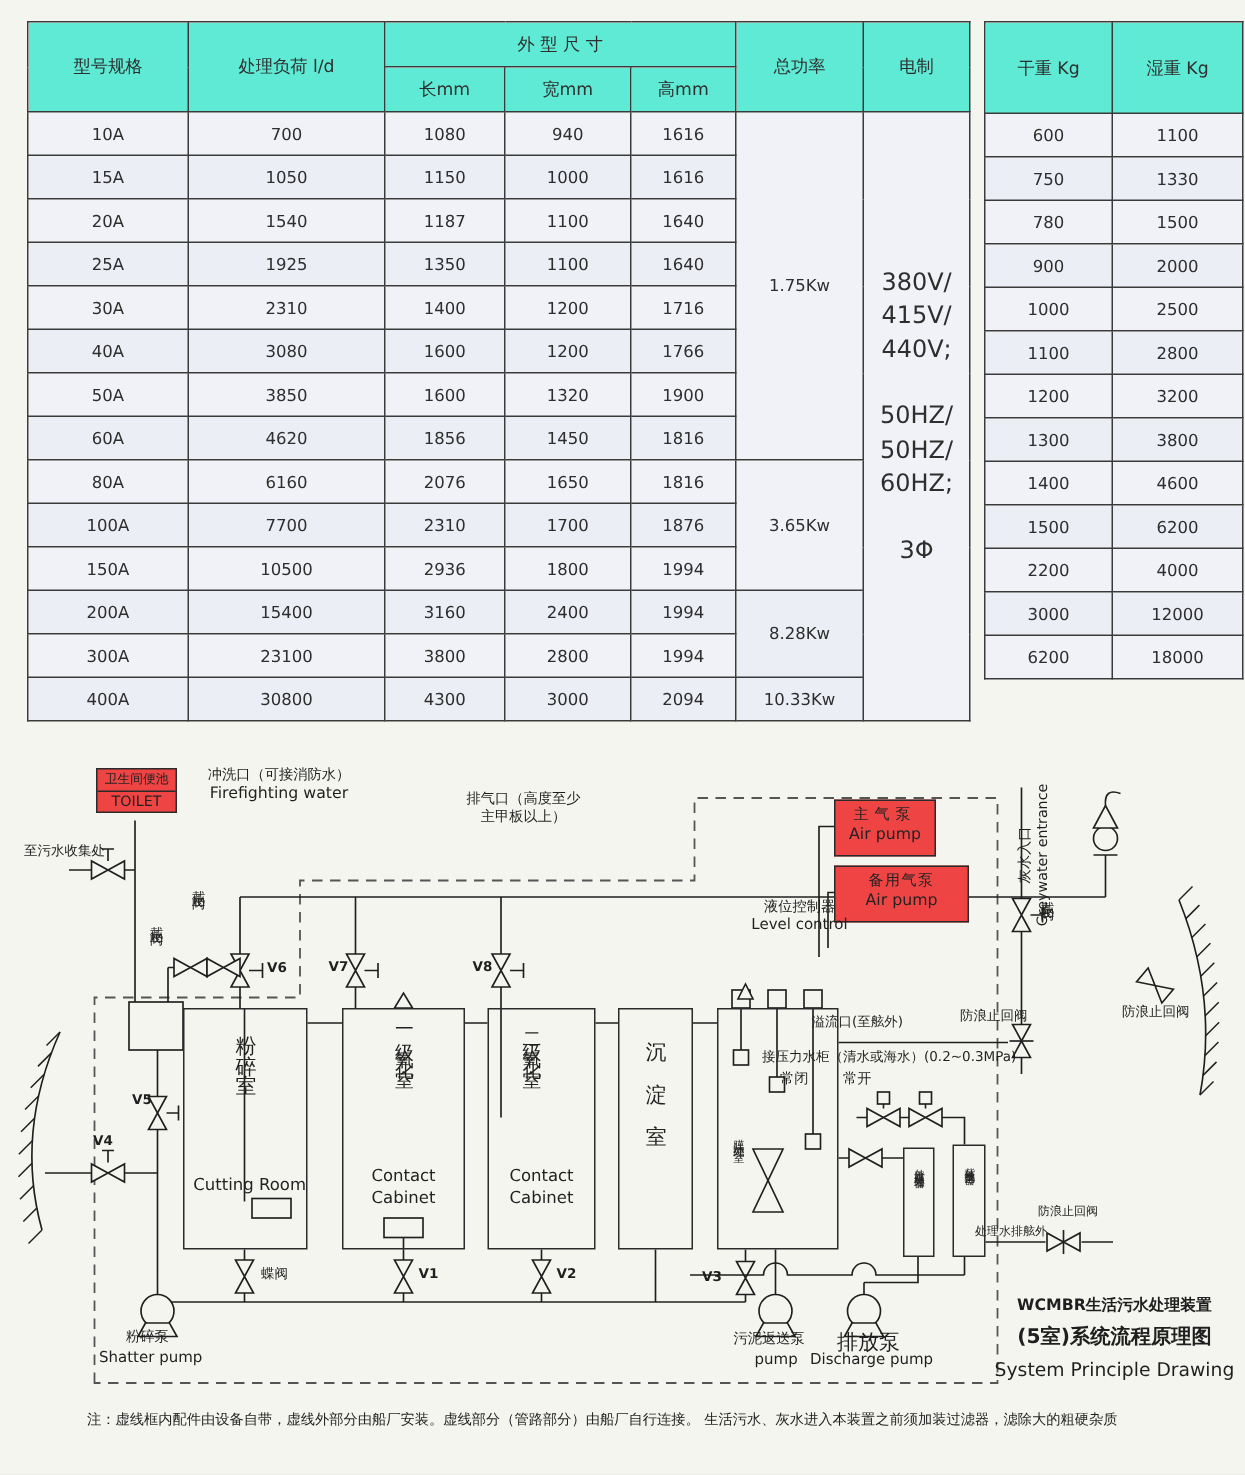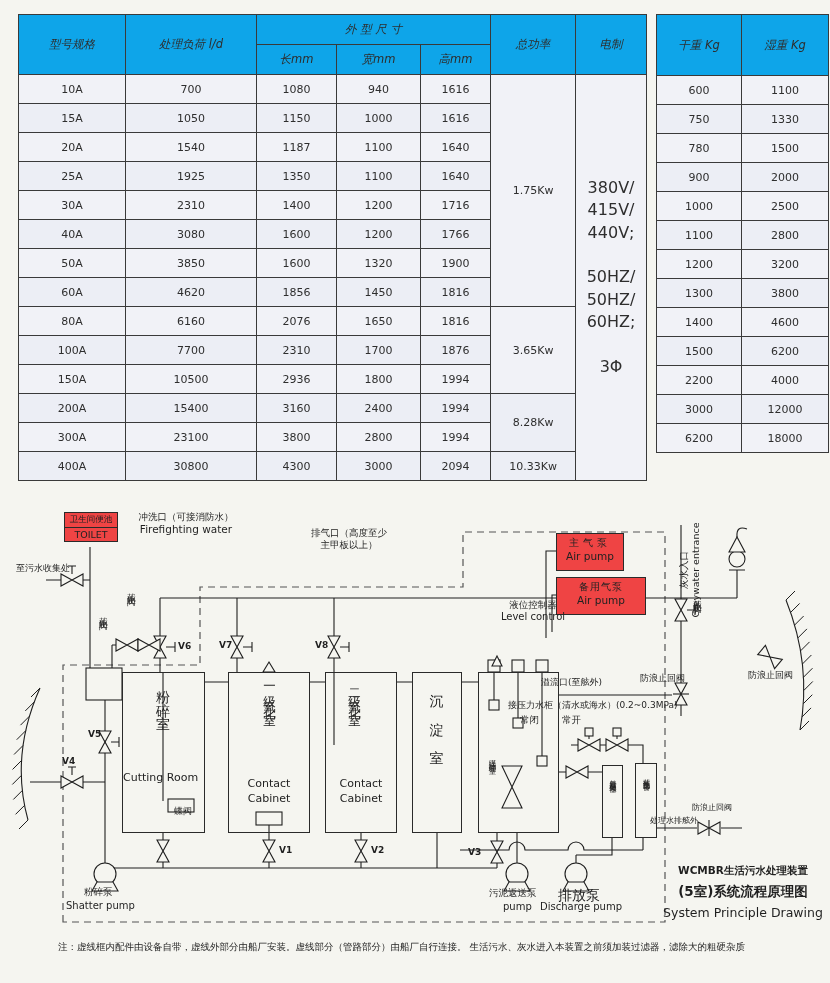--- a/index.html
+++ b/index.html
@@ -1,19 +1,19 @@
 <!DOCTYPE html>
 <html><head>
 <meta charset="utf-8">
 <style>
   html,body{margin:0;padding:0;background:#e9e9e3;font-family:"DejaVu Sans","Liberation Sans",sans-serif;}
   #page{position:relative;width:830px;height:983px;background:#f5f5f0;overflow:hidden;color:#222;}
   table{border-collapse:collapse;table-layout:fixed;position:absolute;background:#fbfbf8;}
   th,td{border:1px solid #3a3a3a;text-align:center;padding:0;font-weight:normal;color:#2e2e2e;overflow:hidden;}
-  thead th{background:#0ea5e9;font-size:11.5px;font-style:italic;}
+  thead th{background:#5eead4;font-size:11.5px;}
   tbody td{height:28px;font-size:11px;background:#f1f2f7;}
   tbody tr:nth-child(even) td{background:#ecEEf5;}
   td.electric{white-space:pre-line;line-height:1.4;font-size:16px;}
   #main-table thead tr{height:30px;}
   .lbl{position:absolute;color:#1f1f1f;line-height:1.25;white-space:nowrap;}
   .c{text-align:center;}
   .obox{position:absolute;border:1.2px solid #2a2a2a;background:#ef4444;text-align:center;box-sizing:border-box;}
   .tank{position:absolute;border:1.5px solid #2a2a2a;box-sizing:border-box;background:transparent;}
   .vtext{writing-mode:vertical-rl;text-orientation:upright;display:inline-block;}
   .vl{font-size:9px;font-weight:bold;}
@@ -417,21 +417,21 @@
   <div class="lbl" style="left:520px;top:714px;font-size:9.5px">常闭</div>
   <div class="lbl" style="left:562px;top:714px;font-size:9.5px">常开</div>
 
   <div class="lbl" style="left:640px;top:673px;font-size:9px">防浪止回阀</div>
   <div class="lbl" style="left:748px;top:670px;font-size:9px">防浪止回阀</div>
   <div class="lbl" style="left:692px;top:803px;font-size:8px">防浪止回阀</div>
   <div class="lbl" style="left:650px;top:816px;font-size:8px">处理水排舷外</div>
 
   <div class="tank" style="left:122px;top:672px;width:83px;height:161px">
     <span class="vtext" style="position:absolute;left:50%;transform:translateX(-50%);top:6px;font-size:14px;letter-spacing:13px">粉碎室</span>
-    <div style="position:absolute;bottom:48px;width:100%;text-align:left;font-size:11px">Cutting Room</div>
+    <div style="position:absolute;bottom:36px;width:100%;text-align:right;font-size:11px">Cutting Room</div>
   </div>
   <div class="tank" style="left:228px;top:672px;width:82px;height:161px">
     <span class="vtext" style="position:absolute;left:50%;transform:translateX(-50%);top:6px;font-size:12.5px;letter-spacing:6px">一级氧化室</span>
     <div style="position:absolute;bottom:26px;width:100%;text-align:center;font-size:11px;white-space:normal;line-height:1.3">Contact Cabinet</div>
   </div>
   <div class="tank" style="left:325px;top:672px;width:72px;height:161px">
     <span class="vtext" style="position:absolute;left:28%;top:6px;font-size:12.5px;letter-spacing:6px">二级氧化室</span>
     <div style="position:absolute;bottom:26px;width:100%;text-align:center;font-size:11px;white-space:normal;line-height:1.3">Contact Cabinet</div>
   </div>
   <div class="tank" style="left:412px;top:672px;width:50px;height:161px">
@@ -443,21 +443,21 @@
 
   <div class="obox" style="left:602px;top:765px;width:21px;height:73px;background:transparent">
     <span class="vtext" style="font-size:7px;letter-spacing:1px;margin-top:2px">外置膜组处理器</span>
   </div>
   <div class="obox" style="left:635px;top:763px;width:22px;height:75px;background:transparent">
     <span class="vtext" style="font-size:7px;letter-spacing:1px;margin-top:2px">紫外线消毒器</span>
   </div>
 
   <div class="lbl vl" style="left:62px;top:756px">V4</div>
   <div class="lbl vl" style="left:88px;top:729px">V5</div>
-  <div class="lbl" style="left:174px;top:806px;font-size:9px">蝶阀</div>
+  <div class="lbl" style="left:174px;top:845px;font-size:9px">蝶阀</div>
   <div class="lbl vl" style="left:279px;top:845px">V1</div>
   <div class="lbl vl" style="left:371px;top:845px">V2</div>
   <div class="lbl vl" style="left:468px;top:847px">V3</div>
 
   <div class="lbl" style="left:84px;top:886px;font-size:9.5px">粉碎泵</div>
   <div class="lbl" style="left:66px;top:900px;font-size:10px">Shatter pump</div>
   <div class="lbl" style="left:489px;top:887px;font-size:9.5px">污泥返送泵</div>
   <div class="lbl" style="left:503px;top:901px;font-size:10px">pump</div>
   <div class="lbl" style="left:558px;top:887px;font-size:14px">排放泵</div>
   <div class="lbl" style="left:540px;top:901px;font-size:10px">Discharge pump</div>

